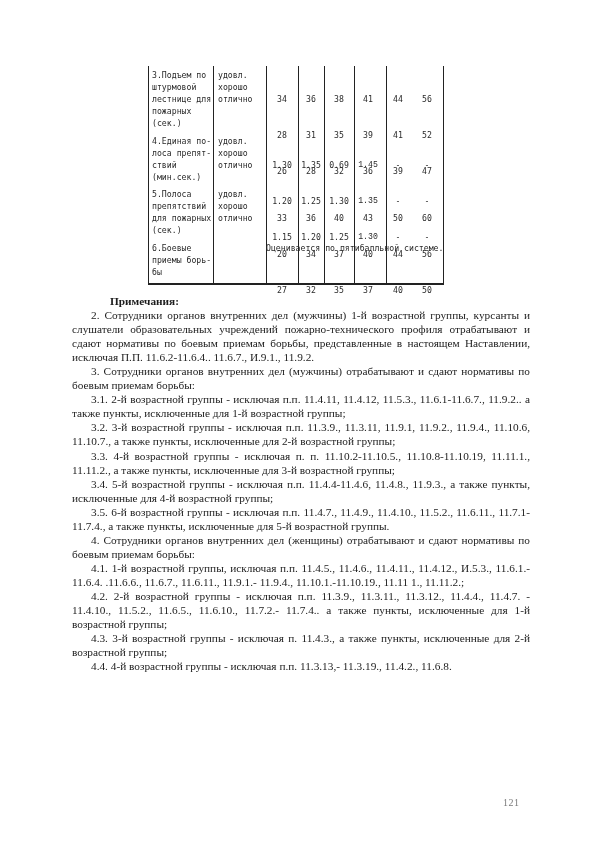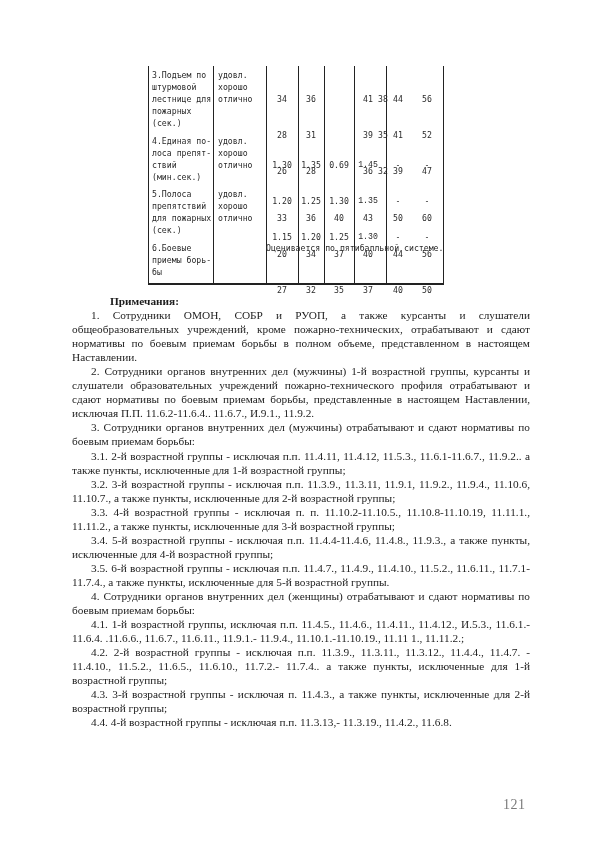--- a/index.html
+++ b/index.html
@@ -85,21 +85,21 @@
     .notes p {
       margin: 0;
       text-indent: 19px;
       text-align: justify;
     }
     .page-number {
       position: absolute;
       left: 503px;
       top: 797px;
       font-family: "Liberation Serif", "DejaVu Serif", serif;
-      font-size: 14px;
+      font-size: 10px;
       color: #7a7a7a;
       letter-spacing: 0.5px;
     }
   </style>
 </head>
 <body>
 
 <div class="page">
 
   <div class="scan-table">
@@ -125,21 +125,21 @@
       <div class="cell num" style="left:118px;width:32px;">
         <span>34</span>
         <span>28</span>
         <span>26</span>
       </div>
       <div class="cell num" style="left:150px;width:26px;">
         <span>36</span>
         <span>31</span>
         <span>28</span>
       </div>
-      <div class="cell num" style="left:176px;width:30px;margin-left:44px;">
+      <div class="cell num" style="left:176px;width:30px;">
         <span>38</span>
         <span>35</span>
         <span>32</span>
       </div>
       <div class="cell num" style="left:206px;width:28px;">
         <span>41</span>
         <span>39</span>
         <span>36</span>
       </div>
       <div class="cell num" style="left:238px;width:24px;">
@@ -237,21 +237,20 @@
     <div class="tbl-row" style="top:176px;">
       <div class="cell name">6.Боевые
 приемы борь-
 бы</div>
       <div class="cell merged" style="top:0;">Оценивается по пятибалльной системе.</div>
     </div>
   </div>
 
   <div class="notes">
     <p class="heading">Примечания:</p>
-    <p>1. Сотрудники ОМОН, СОБР и РУОП, а также курсанты и слушатели общеобразовательных учреждений, кроме пожарно-технических, отрабатывают и сдают нормативы по боевым приемам борьбы в полном объеме, представленном в настоящем Наставлении.</p>
     <p>2. Сотрудники органов внутренних дел (мужчины) 1-й возрастной группы, курсанты и слушатели образовательных учреждений пожарно-технического профиля отрабатывают и сдают нормативы по боевым приемам борьбы, представленные в настоящем Наставлении, исключая П.П. 11.6.2-11.6.4.. 11.6.7., И.9.1., 11.9.2.</p>
     <p>3. Сотрудники органов внутренних дел (мужчины) отрабатывают и сдают нормативы по боевым приемам борьбы:</p>
     <p>3.1. 2-й возрастной группы - исключая п.п. 11.4.11, 11.4.12, 11.5.3., 11.6.1-11.6.7., 11.9.2.. а также пункты, исключенные для 1-й возрастной группы;</p>
     <p>3.2. 3-й возрастной группы - исключая п.п. 11.3.9., 11.3.11, 11.9.1, 11.9.2., 11.9.4., 11.10.6, 11.10.7., а также пункты, исключенные для 2-й возрастной группы;</p>
     <p>3.3. 4-й возрастной группы - исключая п. п. 11.10.2-11.10.5., 11.10.8-11.10.19, 11.11.1., 11.11.2., а также пункты, исключенные для 3-й возрастной группы;</p>
     <p>3.4. 5-й возрастной группы - исключая п.п. 11.4.4-11.4.6, 11.4.8., 11.9.3., а также пункты, исключенные для 4-й возрастной группы;</p>
     <p>3.5. 6-й возрастной группы - исключая п.п. 11.4.7., 11.4.9., 11.4.10., 11.5.2., 11.6.11., 11.7.1-11.7.4., а также пункты, исключенные для 5-й возрастной группы.</p>
     <p>4. Сотрудники органов внутренних дел (женщины) отрабатывают и сдают нормативы по боевым приемам борьбы:</p>
     <p>4.1. 1-й возрастной группы, исключая п.п. 11.4.5., 11.4.6., 11.4.11., 11.4.12., И.5.3., 11.6.1.- 11.6.4. .11.6.6., 11.6.7., 11.6.11., 11.9.1.- 11.9.4., 11.10.1.-11.10.19., 11.11 1., 11.11.2.;</p>
     <p>4.2. 2-й возрастной группы - исключая п.п. 11.3.9., 11.3.11., 11.3.12., 11.4.4., 11.4.7. - 11.4.10., 11.5.2., 11.6.5., 11.6.10., 11.7.2.- 11.7.4.. а также пункты, исключенные для 1-й возрастной группы;</p>

